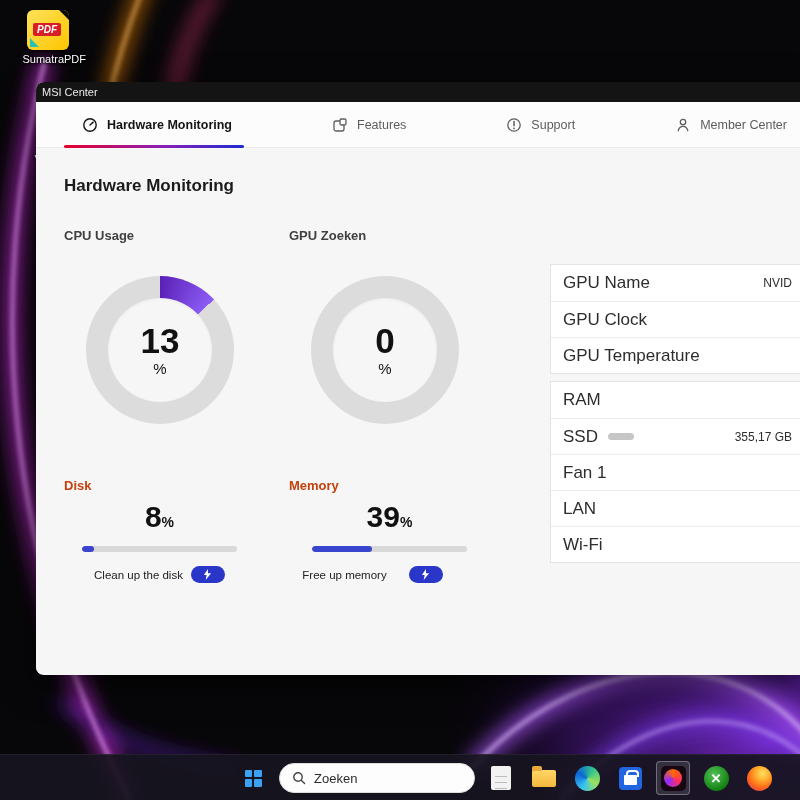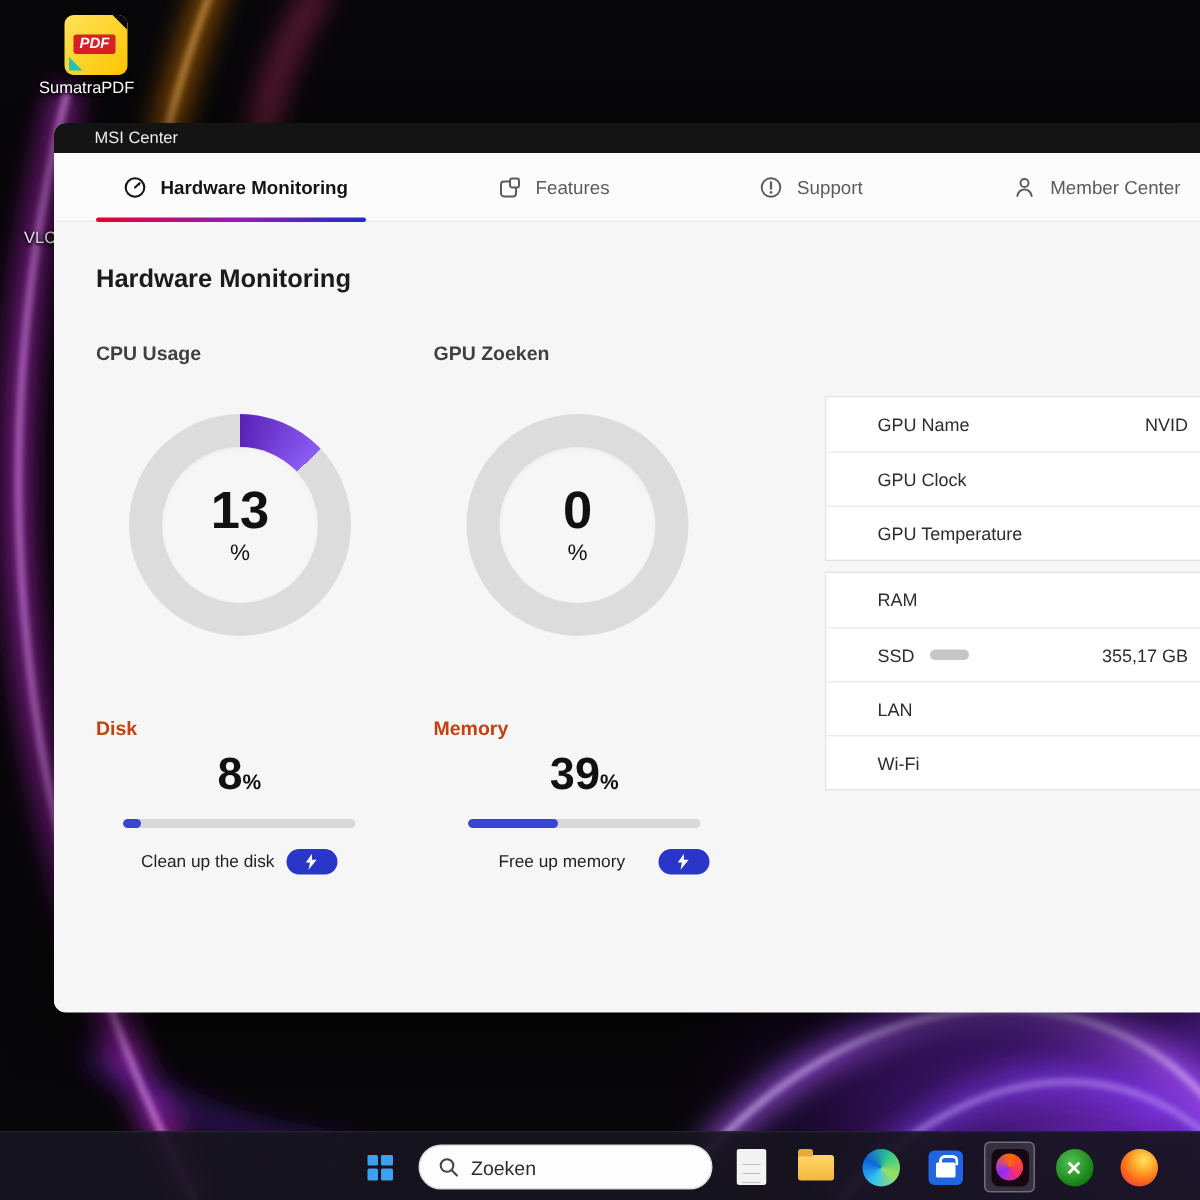--- a/index.html
+++ b/index.html
@@ -5,40 +5,40 @@
   * { margin:0; padding:0; box-sizing:border-box; }
   html,body { width:800px; height:800px; overflow:hidden; background:#000; }
   body { font-family:"Liberation Sans", sans-serif; position:relative; }
 
   .screen { position:absolute; inset:0; width:800px; height:800px; overflow:hidden; }
 
   
   .bg-svg { position:absolute; inset:0; }
 
   
-  .desktop-icon { position:absolute; width:76px; text-align:left; cursor:default;margin-left:16px; }
+  .desktop-icon { position:absolute; width:76px; text-align:right; cursor:default; }
   .di-sumatra { left:10px; top:10px; }
   .sumatra-glyph { width:42px; height:40px; margin:0 auto; border-radius:6px;
     background:linear-gradient(135deg,#ffe25a,#fdc500); position:relative;
     box-shadow:0 1px 3px rgba(0,0,0,.6); }
   .sumatra-glyph::before { content:""; position:absolute; right:0; top:0; width:0; height:0;
     border-top:10px solid #0c0c0c; border-left:10px solid transparent; border-radius:0 6px 0 0; }
   .sumatra-glyph::after { content:""; position:absolute; left:3px; bottom:3px; width:0; height:0;
     border-bottom:9px solid #27c1b4; border-right:9px solid transparent; }
   .sumatra-badge { position:absolute; left:6px; top:13px; background:#d81f26; color:#fff;
     font-size:10px; font-weight:bold; padding:1px 4px; border-radius:2px; font-style:italic; }
   .di-label { margin-top:3px; font-size:11px; color:#fff; text-shadow:0 1px 2px #000, 0 0 3px #000; }
   .di-vlc { left:0px; top:150px; width:56px; }
 
   
   .window { position:absolute; left:36px; top:82px; width:764px; height:593px;
     border-radius:8px 0 0 8px; overflow:hidden; background:#f6f6f6;
     box-shadow:0 10px 34px rgba(0,0,0,.6); }
   .titlebar { height:20px; background:#141414; color:#ececec; font-size:11px;
-    display:flex; align-items:center; padding-left:27px; }
+    display:flex; align-items:center; padding-left:6px; }
   .nav { position:relative; height:46px; background:#fcfcfc; border-bottom:1px solid #ebebeb;
     display:flex; align-items:center; padding-left:46px; gap:100px; }
   .tab { display:flex; align-items:center; gap:9px; font-size:12.5px; color:#5c5c5c; cursor:pointer; white-space:nowrap; }
   .tab.active { color:#141414; font-weight:bold; }
   .tab svg { display:block; }
   .tab-underline { position:absolute; left:28px; bottom:-1px; width:180px; height:3px; border-radius:2px;
     background:linear-gradient(90deg,#e8002d 0%,#8a1fb8 55%,#1f2bd0 100%); }
 
   .content { position:relative; height:526px; background:#f6f6f6; overflow:hidden; }
   .page-title { position:absolute; left:28px; top:28px; font-size:17px; font-weight:bold; color:#1b1b1b; }
@@ -60,32 +60,32 @@
   .ml-disk { left:28px; } .ml-mem { left:253px; }
   .meter-num { position:absolute; top:352px; width:155px; text-align:center; color:#111; }
   .mn-disk { left:46px; } .mn-mem { left:276px; }
   .big-num { font-size:30px; font-weight:bold; }
   .num-unit { font-size:14px; font-weight:bold; }
   .meter-track { position:absolute; top:398px; width:155px; height:6px; background:#d8d8d8; border-radius:3px; overflow:hidden; }
   .mt-disk { left:46px; } .mt-mem { left:276px; }
   .meter-fill { height:100%; border-radius:3px; }
   .meter-action { position:absolute; top:418px; width:155px; display:flex; align-items:center;
     justify-content:center; gap:8px; }
-  .ma-disk { left:46px; } .ma-mem { left:289px;gap:22px; }
+  .ma-disk { left:46px; } .ma-mem { left:259px;gap:22px; }
   .action-text { font-size:11.5px; color:#222; }
   .boost-pill { width:34px; height:17px; border:none; border-radius:9px; background:#2936c8;
     display:flex; align-items:center; justify-content:center; cursor:pointer; }
 
   
   .info-panel { position:absolute; left:514px; top:116px; width:250px; }
   .info-group { background:#fff; border:1px solid #e3e3e3; border-right:none; margin-bottom:7px; }
   .info-row { height:36px; display:flex; align-items:center; padding:0 8px 0 12px;
     border-top:1px solid #ececec; background:#fff; }
   .info-row:first-child { border-top:none; }
-  .ilabel { font-size:12px; color:#2d2d2d; white-space:nowrap;margin-left:22px; }
+  .ilabel { font-size:17px; color:#2d2d2d; white-space:nowrap; }
   .ivalue { margin-left:auto; font-size:12px; color:#2d2d2d; white-space:nowrap; }
   .mini-bar { width:26px; height:7px; border-radius:4px; background:#c6c6c6; margin-left:10px; }
 
   
   .taskbar { position:absolute; left:0; right:0; bottom:0; height:46px;
     background:rgba(23,21,31,0.92); border-top:1px solid rgba(255,255,255,0.06);margin-top:32px; }
   .tb-inner { position:absolute; left:236px; top:0; height:46px; display:flex; align-items:center; gap:9px; }
   .start-button { width:34px; height:34px; border-radius:4px; display:flex; align-items:center;
     justify-content:center; cursor:pointer; }
   .win-logo { width:17px; height:17px; display:grid; grid-template-columns:1fr 1fr; grid-template-rows:1fr 1fr; gap:2px; }
@@ -281,20 +281,24 @@
           <div class="info-row">
             <span class="ilabel">RAM</span>
             <span class="ivalue"></span>
           </div>
           <div class="info-row">
             <span class="ilabel">SSD</span>
             <span class="mini-bar"></span>
             <span class="ivalue">355,17 GB</span>
           </div>
           <div class="info-row">
+            <span class="ilabel">Fan 1</span>
+            <span class="ivalue"></span>
+          </div>
+          <div class="info-row">
             <span class="ilabel">LAN</span>
             <span class="ivalue"></span>
           </div>
           <div class="info-row">
             <span class="ilabel">Wi-Fi</span>
             <span class="ivalue"></span>
           </div>
         </div>
       </div>
     </div>

